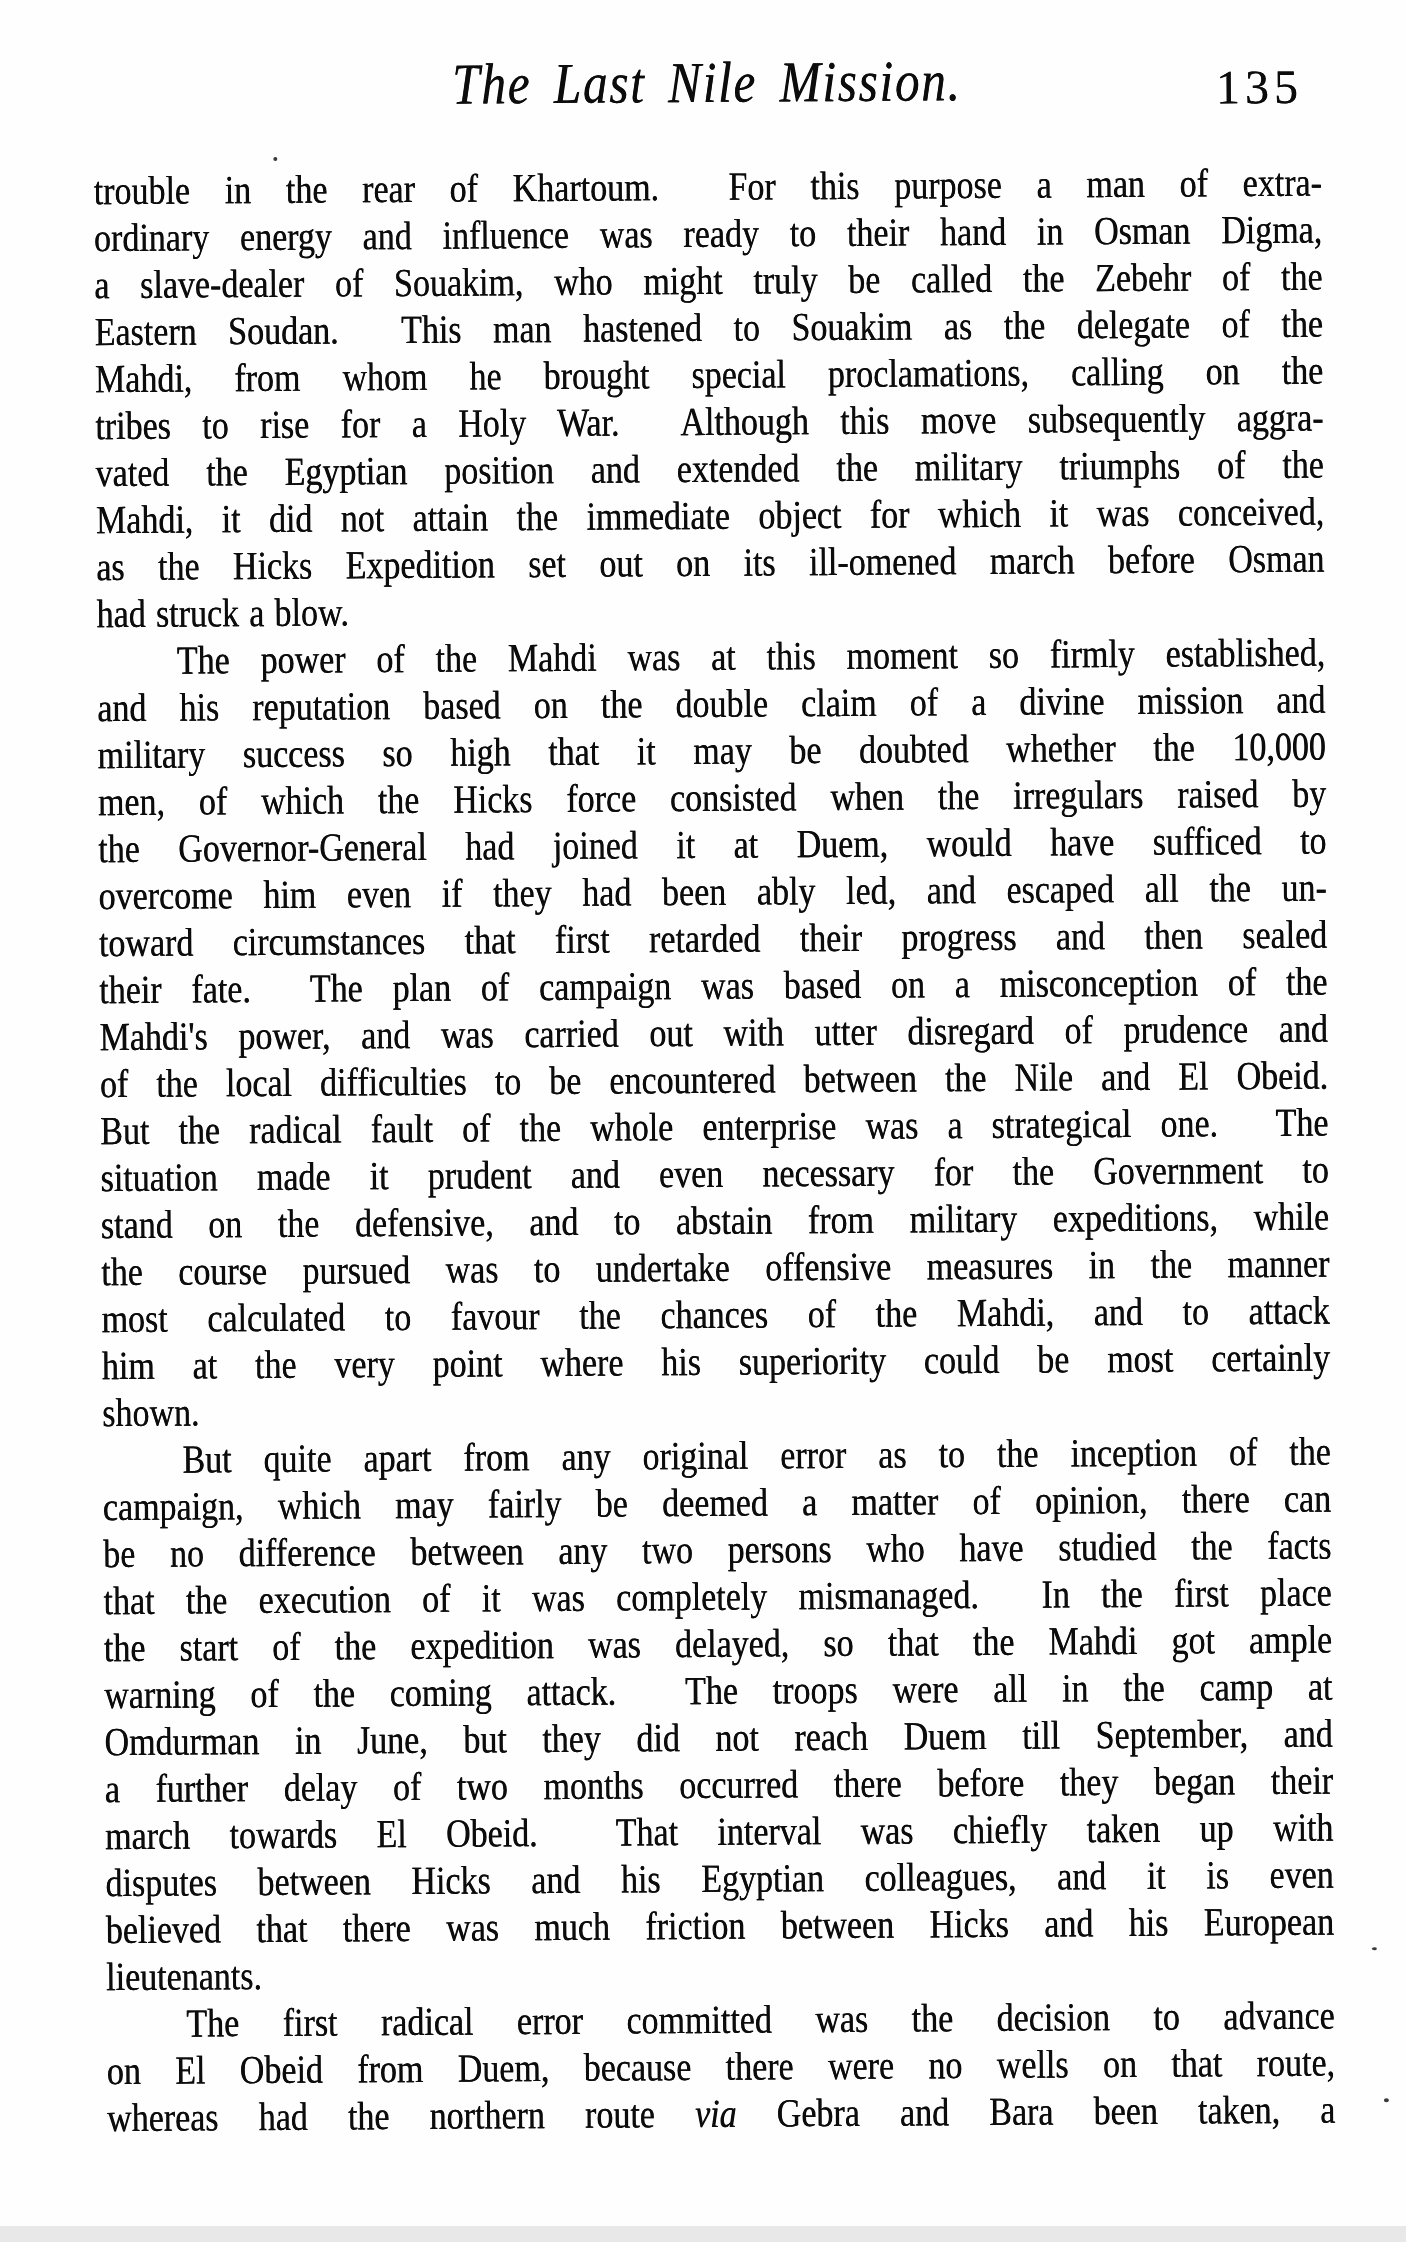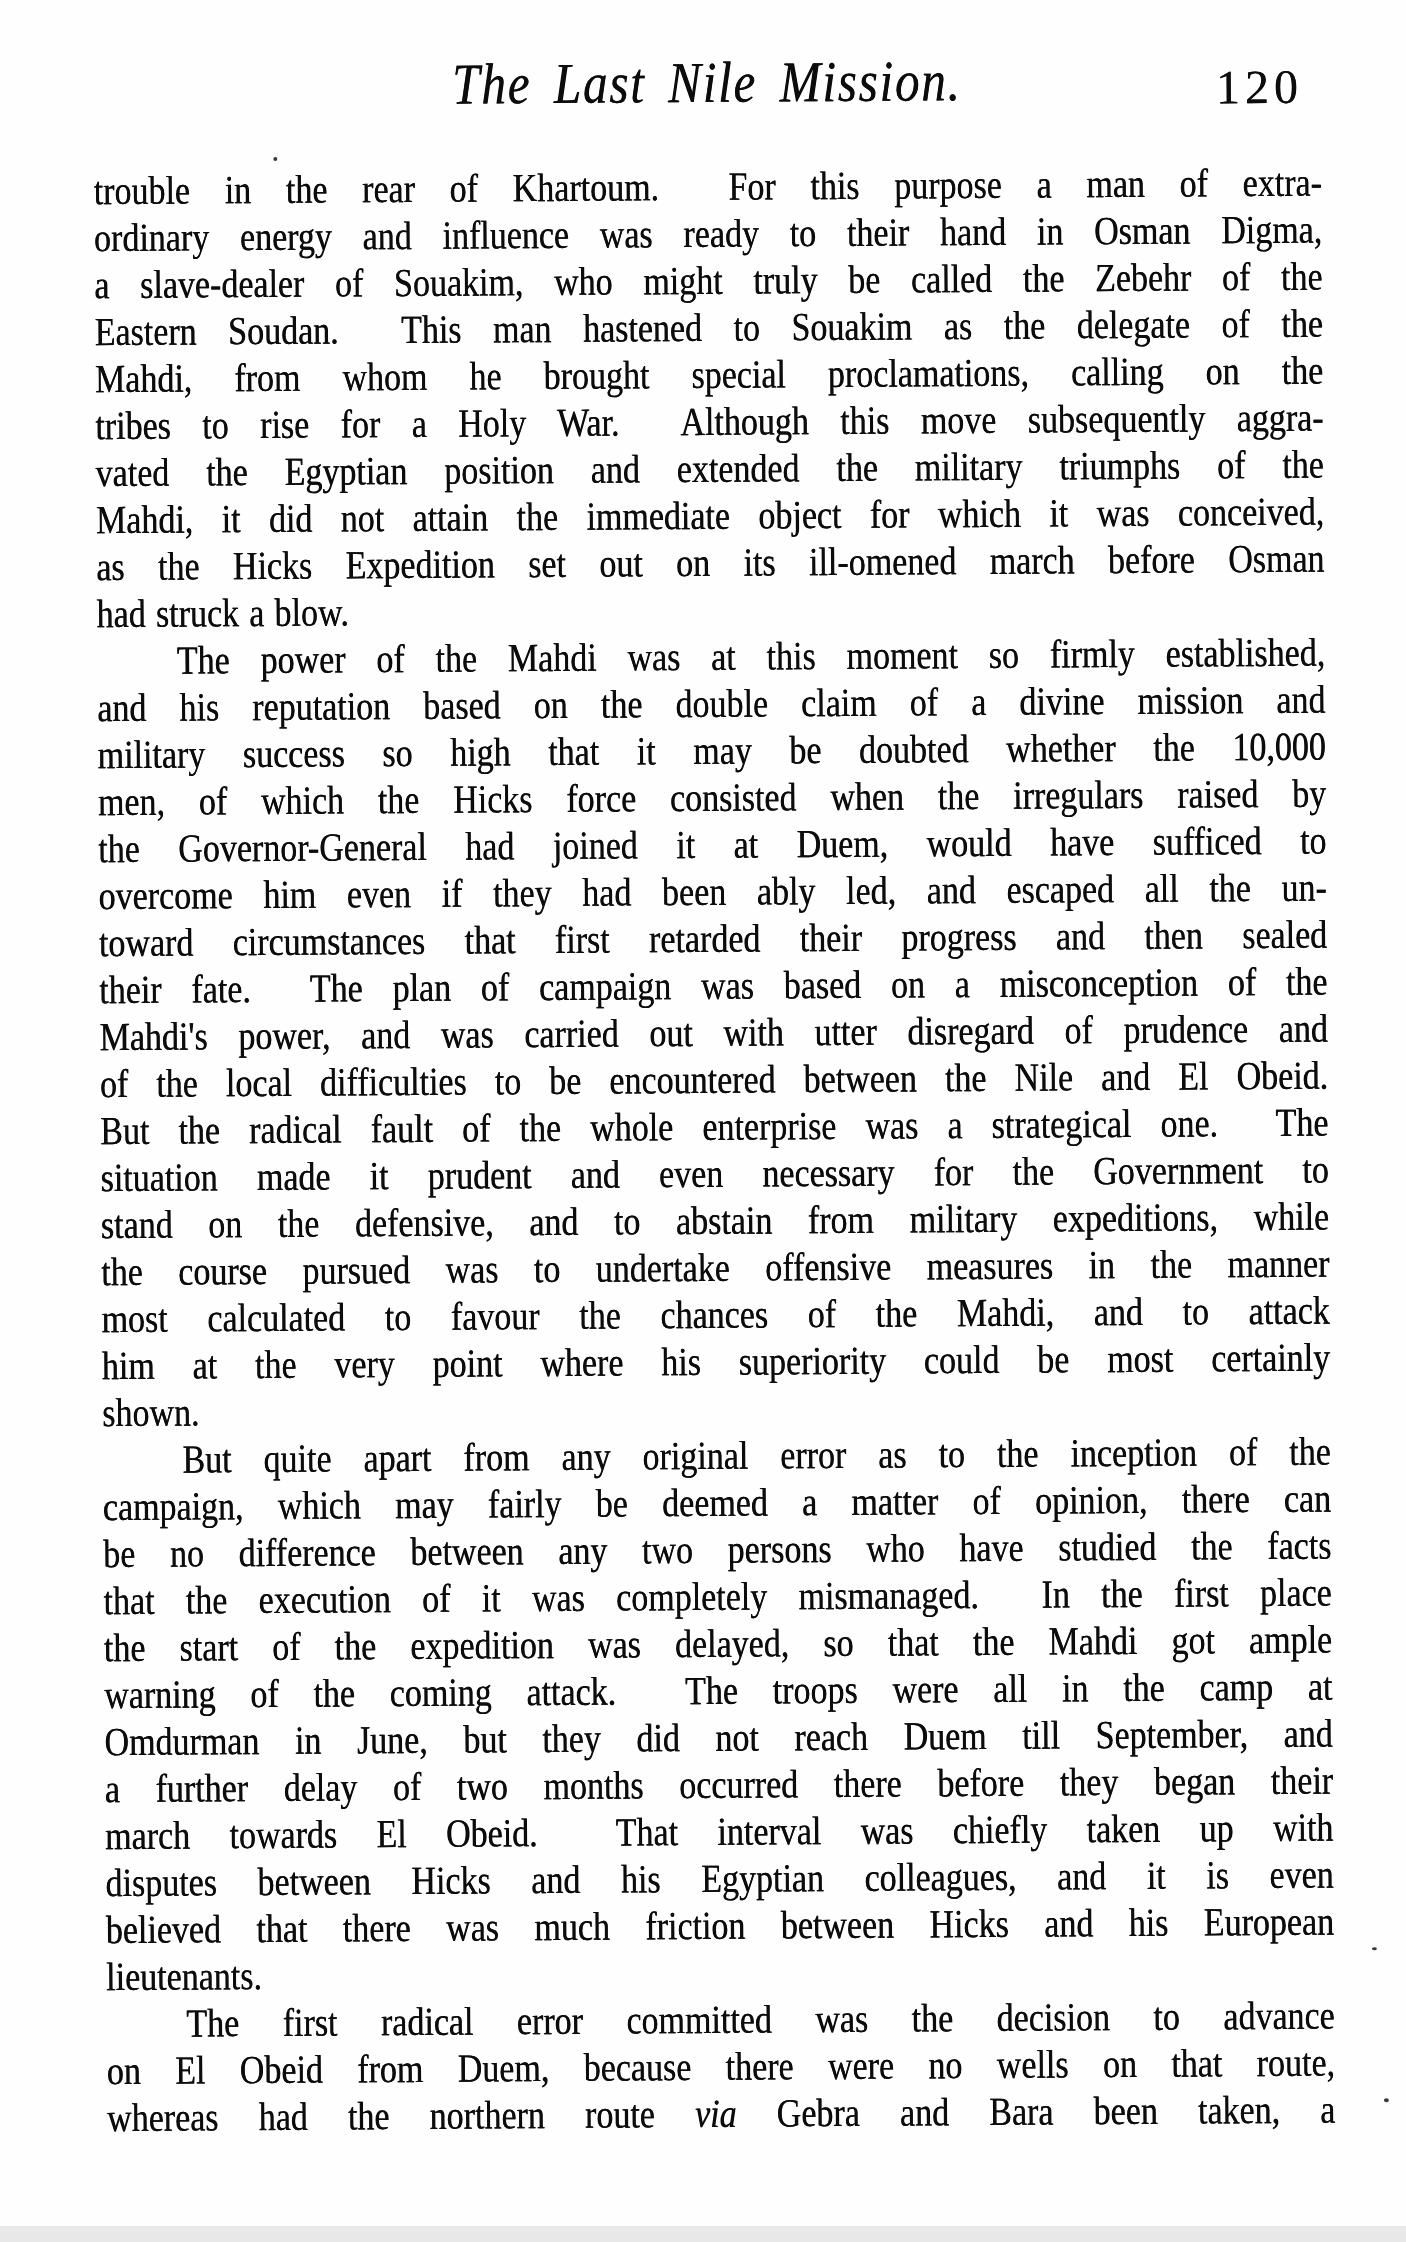--- a/index.html
+++ b/index.html
@@ -75,21 +75,21 @@
   }
 </style>
 </head>
 <body>
 
 <div class="page">
   <div class="rotate-wrap">
 
     <div class="running-head">
       <div class="head-title">The Last Nile Mission.</div>
-      <div class="page-number">120</div>
+      <div class="page-number">135</div>
     </div>
 
     <div class="text-block">
         <div class="line">trouble in the rear of Khartoum.  For this purpose a man of extra-</div>
         <div class="line">ordinary energy and influence was ready to their hand in Osman Digma,</div>
         <div class="line">a slave-dealer of Souakim, who might truly be called the Zebehr of the</div>
         <div class="line">Eastern Soudan.  This man hastened to Souakim as the delegate of the</div>
         <div class="line">Mahdi, from whom he brought special proclamations, calling on the</div>
         <div class="line">tribes to rise for a Holy War.  Although this move subsequently aggra-</div>
         <div class="line">vated the Egyptian position and extended the military triumphs of the</div>

